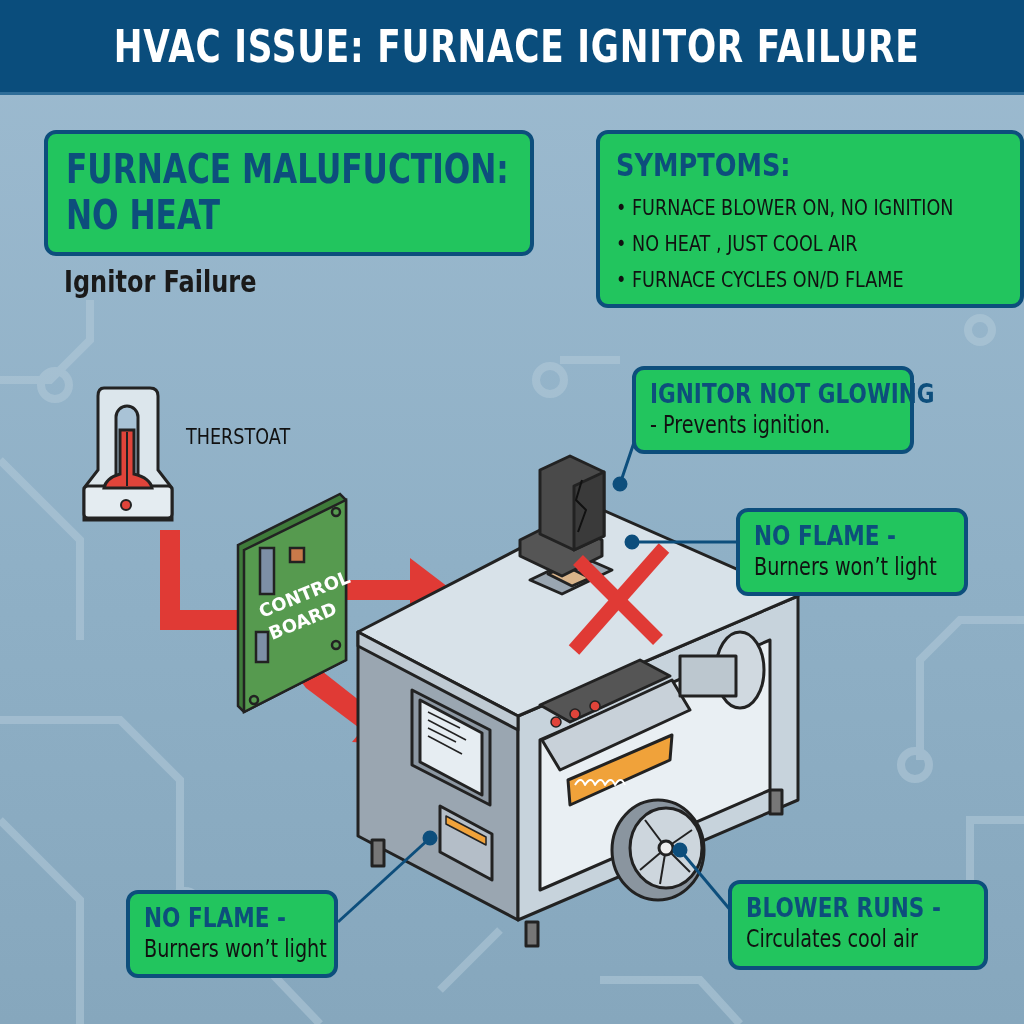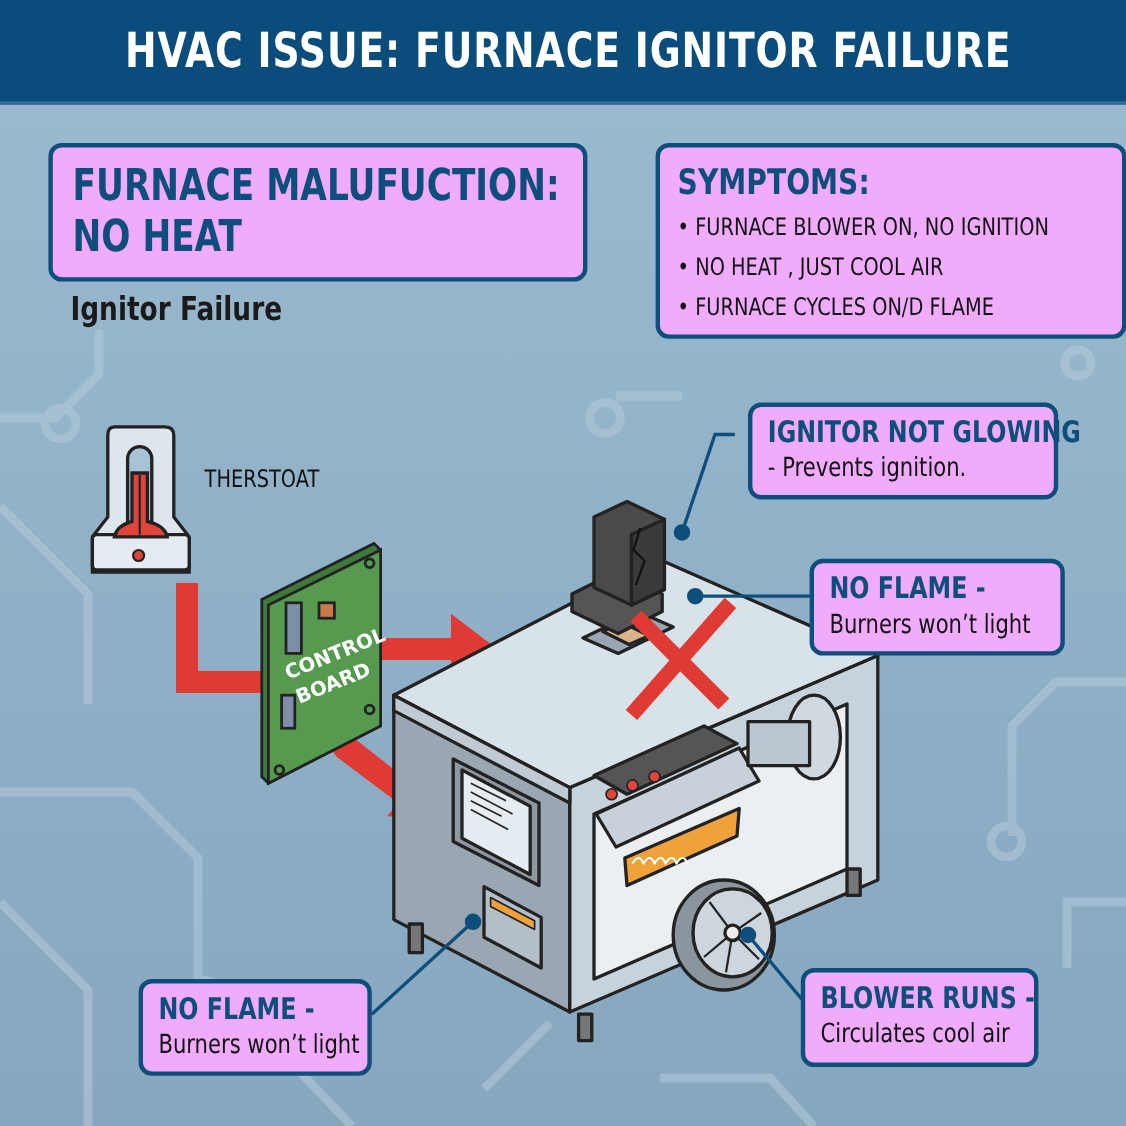--- a/index.html
+++ b/index.html
@@ -4,21 +4,21 @@
 <style>
   html,body{margin:0;padding:0;}
   body{width:1024px;height:1024px;overflow:hidden;position:relative;
     background:linear-gradient(180deg,#9dbbd0 0%,#8fb0c6 55%,#86a7bd 100%);
     font-family:"Liberation Sans",sans-serif;}
   .bgcircuit{position:absolute;left:0;top:0;width:1024px;height:1024px;}
   .header{position:absolute;left:0;top:0;width:1024px;height:92px;background:#0a4d7c;
     display:flex;align-items:center;justify-content:flex-start;border-bottom:3px solid #2f6d98;}
   .header h1{margin:0;color:#fff;font-family:"DejaVu Sans",sans-serif;font-weight:bold;
     font-size:44px;letter-spacing:1px;transform:scaleX(0.78);white-space:nowrap;}
-  .box{position:absolute;background:#f0abfc;border:4px solid #0d4e7c;border-radius:12px;box-sizing:border-box;}
+  .box{position:absolute;background:#22c55e;border:4px solid #0d4e7c;border-radius:12px;box-sizing:border-box;}
   .cond{display:inline-block;transform-origin:left center;white-space:nowrap;}
   .title-box{left:44px;top:130px;width:490px;height:126px;padding:12px 18px;}
   .title-box .t{color:#0d4e7c;font-family:"DejaVu Sans",sans-serif;font-weight:bold;font-size:40px;line-height:46px;transform:scaleX(0.78);}
   .subtitle{position:absolute;left:64px;top:264px;font-family:"DejaVu Sans",sans-serif;font-weight:bold;font-size:30px;color:#1a1a1a;transform:scaleX(0.8);transform-origin:left center;}
   .sym-box{left:596px;top:130px;width:428px;height:178px;padding:12px 16px;}
   .sym-box .h{color:#0d4e7c;font-family:"DejaVu Sans",sans-serif;font-weight:bold;font-size:32px;transform:scaleX(0.8);}
   .sym-box ul{list-style:none;margin:6px 0 0 0;padding:0;}
   .sym-box li{font-family:"DejaVu Sans",sans-serif;font-size:22px;color:#111;line-height:36px;transform:scaleX(0.8);transform-origin:left center;white-space:nowrap;}
   .callout{padding:8px 14px;}
   .callout .ch{color:#0d4e7c;font-family:"DejaVu Sans",sans-serif;font-weight:bold;font-size:27px;line-height:32px;transform:scaleX(0.8);}
@@ -167,31 +167,31 @@
     <circle cx="632" cy="542" r="6"></circle>
     <line x1="430" y1="838" x2="338" y2="922"></line>
     <circle cx="430" cy="838" r="6"></circle>
     <line x1="680" y1="850" x2="732" y2="912"></line>
     <circle cx="680" cy="850" r="6"></circle>
   </g>
 </svg>
 
 <div class="therm-label">THERSTOAT</div>
 
-<div class="box callout" style="left:680px;top:366px;width:282px;height:88px;">
+<div class="box callout" style="left:632px;top:366px;width:282px;height:88px;">
   <div class="ch cond">IGNITOR NOT GLOWING</div><br>
   <div class="cd cond">- Prevents ignition.</div>
 </div>
 
 <div class="box callout" style="left:736px;top:508px;width:232px;height:88px;">
   <div class="ch cond">NO FLAME -</div><br>
   <div class="cd cond">Burners won’t light</div>
 </div>
 
 <div class="box callout" style="left:126px;top:890px;width:212px;height:88px;">
   <div class="ch cond">NO FLAME -</div><br>
   <div class="cd cond">Burners won’t light</div>
 </div>
 
-<div class="box callout" style="left:728px;top:880px;width:216px;height:90px;">
+<div class="box callout" style="left:728px;top:880px;width:260px;height:90px;">
   <div class="ch cond">BLOWER RUNS -</div><br>
   <div class="cd cond">Circulates cool air</div>
 </div>
 
 </body></html>

